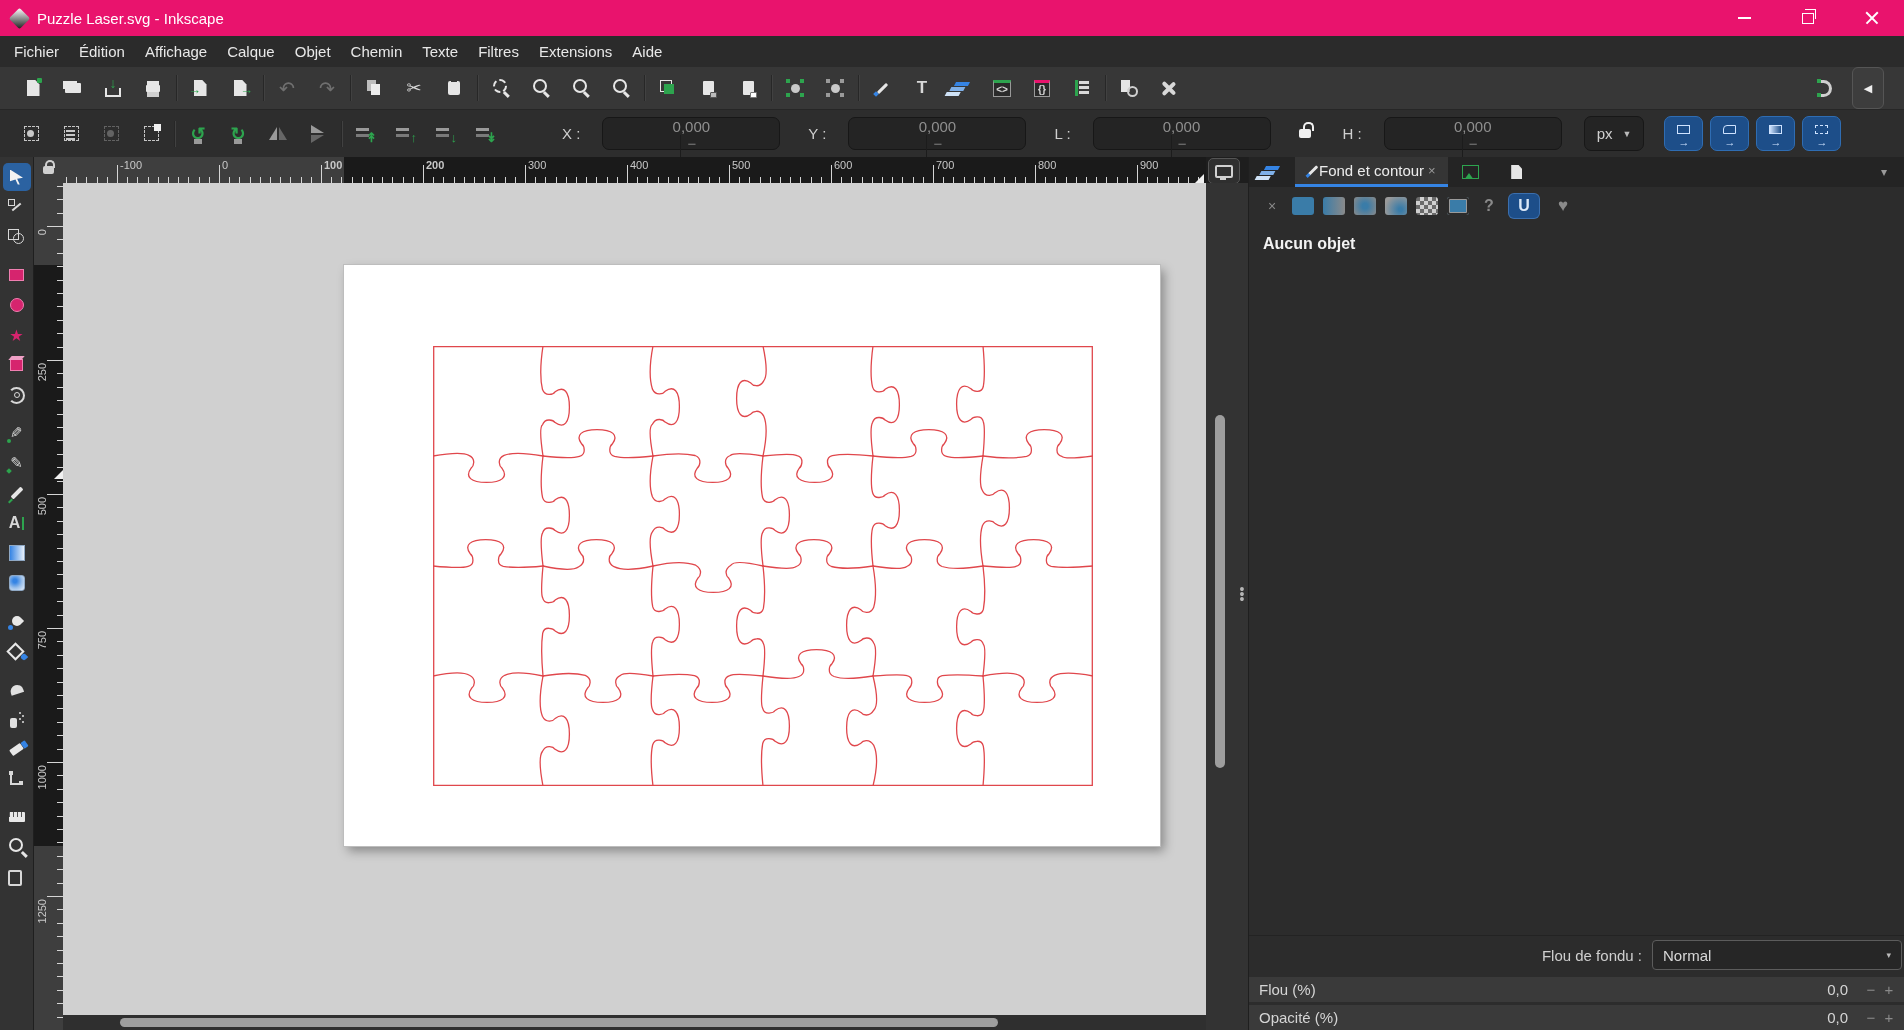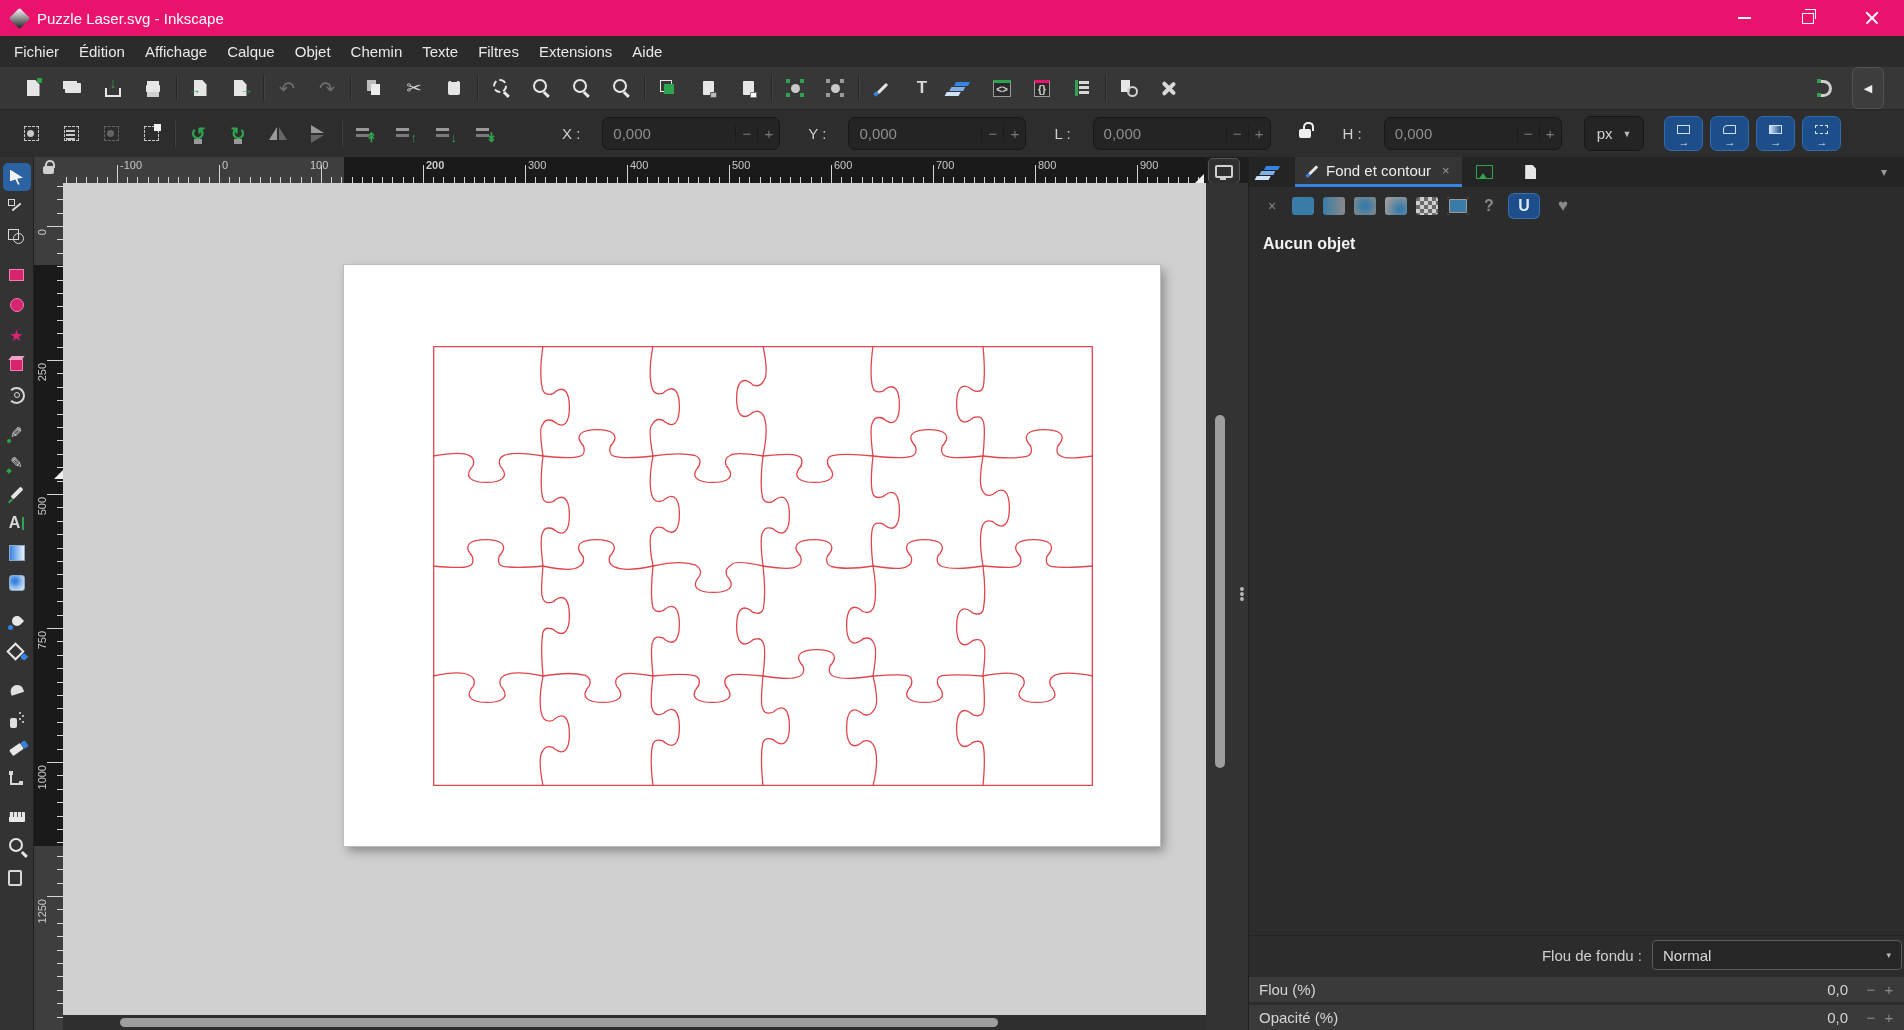--- a/index.html
+++ b/index.html
@@ -84,21 +84,21 @@
   .ic-rotate-ccw::after,.ic-rotate-cw::after{content:"";position:absolute;width:8px;height:5px;background:#9a9a9a;bottom:3px;left:9px;}
   .fliptri::before{content:"";width:0;height:0;border-style:solid;border-width:0 0 13px 8px;border-color:transparent transparent #9a9a9a transparent;margin-right:1px;}
   .fliptri::after{content:"";width:0;height:0;border-style:solid;border-width:0 8px 13px 0;border-color:transparent transparent #666 transparent;margin-left:1px;}
   .ic-flip-vertical{transform:rotate(90deg);}
   .zbars::before{content:"";width:13px;height:3px;background:#9a9a9a;position:absolute;left:4px;top:7px;box-shadow:0 6px 0 #7a7a7a;}
   .zbars::after{position:absolute;right:1px;bottom:2px;font-size:13px;font-weight:bold;color:#2da44e;}
   .ic-raise-top::after{content:"↟";} .ic-raise::after{content:"↑";}
   .ic-lower::after{content:"↓";} .ic-lower-bottom::after{content:"↡";}
   
   .fieldlab{font-size:15px;color:#cfcfcf;margin:0 8px 0 14px;}
-  .field{display:flex;align-items:center;background:#242424;border:1px solid #171717;border-radius:7px;height:33px;width:178px;box-sizing:border-box;}
+  .field{display:flex;align-items:center;background:#242424;border:1px solid #171717;border-radius:7px;height:33px;width:178px;box-sizing:border-box;flex-direction:column;}
   .field .val{flex:1;padding:0 10px;color:#8f8f8f;font-size:15px;}
   .field .spin{width:21px;text-align:center;color:#7a7a7a;font-size:15px;border-left:1px solid #1c1c1c;}
   .padlock-open{width:12px;height:9px;background:#f0f0f0;border-radius:2px;position:relative;margin:0 4px 0 14px;}
   .padlock-open::before{content:"";position:absolute;right:-3px;top:-7px;width:7px;height:7px;border:2px solid #f0f0f0;border-bottom:none;border-radius:5px 5px 0 0;}
   .unit-dd{display:flex;align-items:center;gap:10px;background:#242424;border:1px solid #171717;border-radius:7px;height:33px;padding:0 12px;margin-left:12px;color:#cfcfcf;font-size:15px;}
   .dd-arrow{font-size:9px;color:#bbb;}
   .bluebtn{width:37px;height:33px;background:#1d4e89;border:1px solid #2f6db3;border-radius:7px;margin-left:7px;display:flex;align-items:center;justify-content:center;position:relative;}
   .bluebtn::before{content:"";width:11px;height:7px;border:1.5px solid #cfe3ff;position:absolute;top:8px;}
   .bluebtn::after{content:"→";color:#cfe3ff;font-size:11px;position:absolute;bottom:2px;}
   .bluebtn.v2::before{border-radius:4px 0 0 0;} .bluebtn.v3::before{background:linear-gradient(90deg,#cfe3ff,transparent);} .bluebtn.v4::before{border-style:dashed;}
@@ -171,21 +171,21 @@
   .page svg{position:absolute;left:89px;top:81px;}
   .scrollzone{position:absolute;left:1172px;top:26px;width:42px;height:847px;background:#333;}
   .vthumb{position:absolute;left:9px;top:232px;width:10px;height:353px;background:#9e9e9e;border-radius:5px;}
   .gutterdots{position:absolute;right:2px;top:404px;color:#b5b5b5;font-size:14px;letter-spacing:0;line-height:5px;width:8px;text-align:center;}
   .hscroll{position:absolute;left:29px;top:858px;width:1143px;height:15px;background:#2f2f2f;}
   .hthumb{position:absolute;left:57px;top:3px;width:878px;height:9px;background:#9e9e9e;border-radius:5px;}
   
   .dock{position:relative;width:655px;height:873px;background:#2c2c2c;border-left:1px solid #1f1f1f;display:flex;flex-direction:column;flex:none;}
   .docktabs{height:30px;background:#242424;display:flex;align-items:stretch;flex:none;}
   .dtab-icon{width:46px;display:flex;align-items:center;justify-content:center;}
-  .dtab-active{display:flex;align-items:center;gap:7px;padding:0 12px;background:#353535;border-bottom:3px solid #3584e4;box-sizing:border-box;}
+  .dtab-active{display:flex;align-items:center;padding:0 12px;background:#353535;border-bottom:3px solid #3584e4;box-sizing:border-box;}
   .dtab-active .lbl{font-size:15px;color:#ececec;}
   .dtab-close{color:#9a9a9a;font-size:13px;margin-left:4px;}
   .penicon{width:12px;height:3px;background:#e6e6e6;transform:rotate(-45deg);border-radius:1px;position:relative;}
   .penicon::after{content:"";position:absolute;left:-3px;top:0;width:4px;height:3px;background:#3584e4;}
   .imgicon{width:15px;height:12px;border:1.5px solid #2da44e;position:relative;overflow:hidden;}
   .imgicon::after{content:"";position:absolute;left:1px;bottom:-2px;border-left:5px solid transparent;border-right:5px solid transparent;border-bottom:7px solid #2da44e;}
   .docexp{width:11px;height:14px;background:#e6e6e6;clip-path:polygon(0 0,68% 0,100% 28%,100% 100%,0 100%);position:relative;}
   .dtab-chevron{margin-left:auto;width:40px;display:flex;align-items:center;justify-content:center;color:#9a9a9a;font-size:12px;}
   .subtabs{height:33px;background:#2e2e2e;display:flex;align-items:stretch;gap:4px;padding:0 10px;border-bottom:1px solid #242424;flex:none;}
   .subtab{display:flex;align-items:center;gap:7px;padding:0 10px;font-size:15px;color:#e2e2e2;border-bottom:3px solid transparent;box-sizing:border-box;}
@@ -518,21 +518,21 @@
         <div class="htick" style="left: 1094.4px;"></div>
         <div class="htick" style="left: 1104.6px;"></div>
         <div class="htick" style="left: 1114.8px;"></div>
         <div class="htick" style="left: 1125px;"></div>
         <div class="htick" style="left: 1135.2px;"></div>
         <div class="htick major" style="left: 54px;"></div>
         <div class="hlab" style="left: 57px;">-100</div>
         <div class="htick major" style="left: 156px;"></div>
         <div class="hlab" style="left: 159px;">0</div>
         <div class="htick major" style="left: 258px;"></div>
-        <div class="hlab" style="left: 247px;">100</div>
+        <div class="hlab" style="left: 261px; font-weight: bold;">100</div>
         <div class="htick major" style="left: 360px;"></div>
         <div class="hlab" style="left: 363px; font-weight: bold;">200</div>
         <div class="htick major" style="left: 462px;"></div>
         <div class="hlab" style="left: 465px;">300</div>
         <div class="htick major" style="left: 564px;"></div>
         <div class="hlab" style="left: 567px;">400</div>
         <div class="htick major" style="left: 666px;"></div>
         <div class="hlab" style="left: 669px;">500</div>
         <div class="htick major" style="left: 768px;"></div>
         <div class="hlab" style="left: 771px;">600</div>

